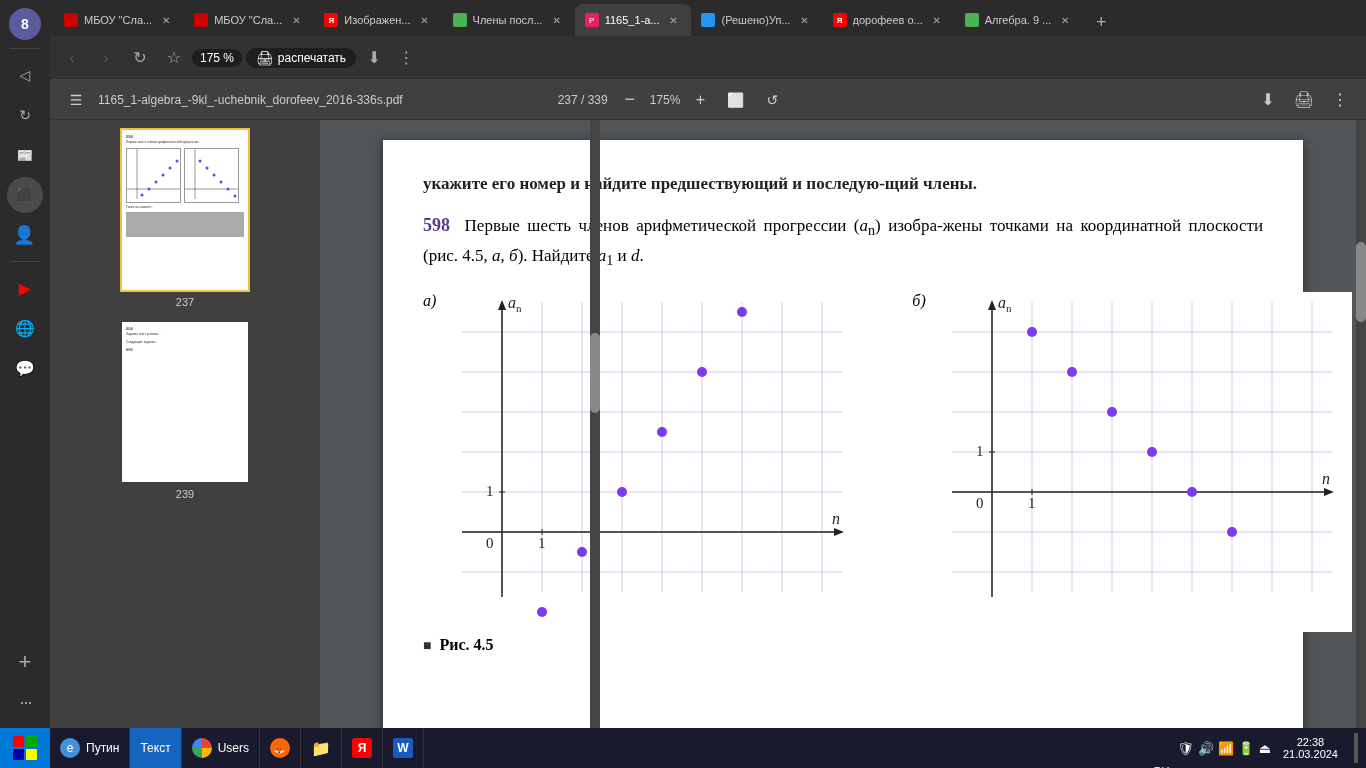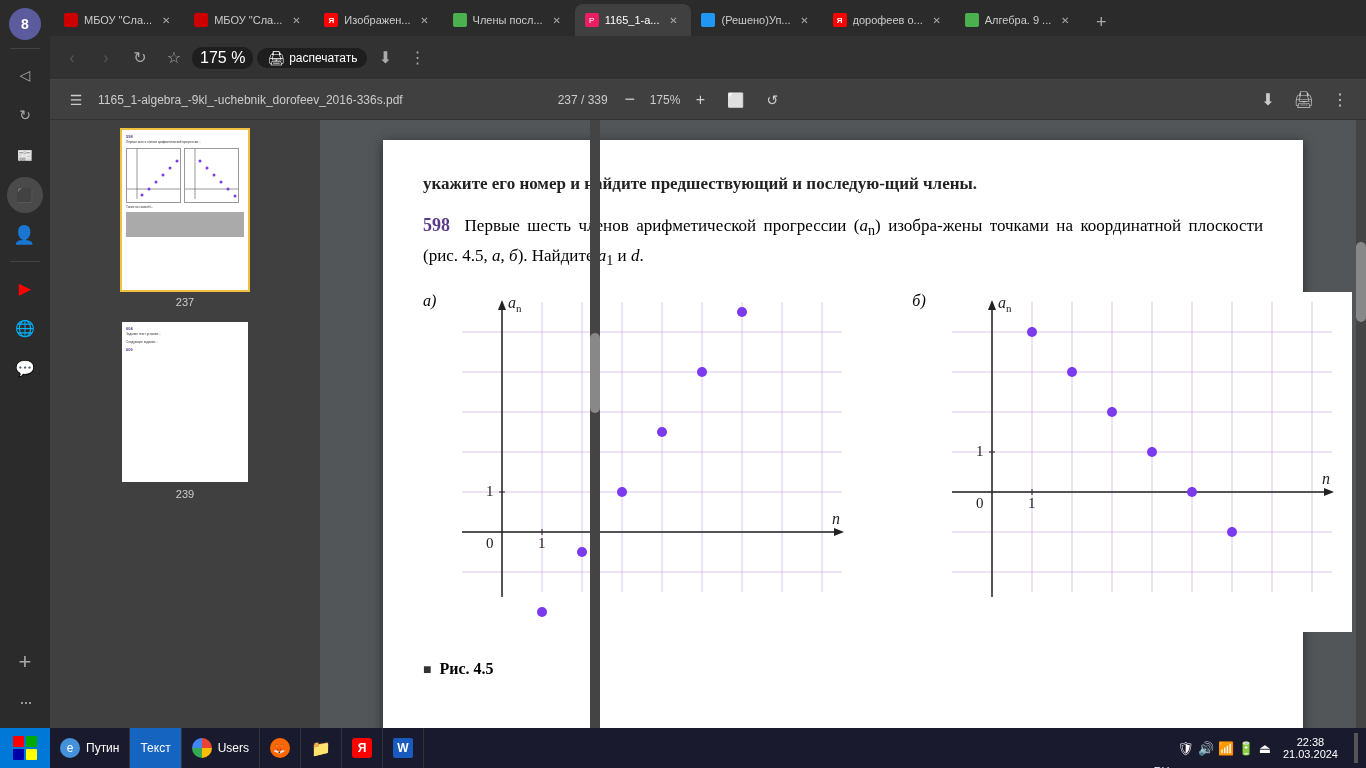--- a/index.html
+++ b/index.html
@@ -32,21 +32,21 @@
     .tab-close { width: 16px; height: 16px; border-radius: 8px; display: flex; align-items: center; justify-content: center; font-size: 10px; color: #aaa; flex-shrink: 0; }
     .tab-new { width: 28px; height: 28px; border-radius: 14px; display: flex; align-items: center; justify-content: center; color: #aaa; cursor: pointer; font-size: 18px; margin-left: 4px; }
 
     
     #address-bar { height: 44px; background: #323233; display: flex; align-items: center; padding: 0 8px; gap: 6px; flex-shrink: 0; border-bottom: 1px solid #444; }
     .nav-btn { width: 28px; height: 28px; border-radius: 14px; display: flex; align-items: center; justify-content: center; color: #aaa; cursor: pointer; font-size: 16px; flex-shrink: 0; }
     .nav-btn.disabled { opacity: 0.3; cursor: default; }
     .address-input { flex: 1; height: 30px; background: #1e1e1e; border: none; border-radius: 15px; padding: 0 12px; color: #fff; font-size: 12px; outline: none; }
     .address-icons { display: flex; align-items: center; gap: 4px; flex-shrink: 0; }
     .addr-icon { width: 28px; height: 28px; border-radius: 14px; display: flex; align-items: center; justify-content: center; color: #aaa; cursor: pointer; font-size: 14px; }
-    .zoom-badge { background: #1e1e1e; border-radius: 10px; padding: 2px 8px; font-size: 16px; color: #fff; cursor: pointer; }
+    .zoom-badge { background: #1e1e1e; border-radius: 10px; padding: 2px 8px; font-size: 12px; color: #fff; cursor: pointer; }
     .print-btn { background: #1e1e1e; border-radius: 10px; padding: 2px 10px; font-size: 12px; color: #fff; cursor: pointer; display: flex; align-items: center; gap: 4px; }
 
     
     #pdf-viewer { display: flex; flex: 1; overflow: hidden; background: #525659; }
 
     
     #thumb-panel { width: 270px; background: #404040; overflow-y: auto; flex-shrink: 0; display: flex; flex-direction: column; align-items: center; padding: 8px 0; gap: 12px; }
     .thumb-item { display: flex; flex-direction: column; align-items: center; gap: 4px; cursor: pointer; }
     .thumb-frame { width: 130px; border: 2px solid transparent; }
     .thumb-frame.selected { border-color: #f0c040; }
@@ -388,21 +388,21 @@
 
                 <circle cx="260" cy="200" r="5" fill="#7c3aed"></circle>
 
                 <circle cx="300" cy="240" r="5" fill="#7c3aed"></circle>
               </svg>
             </div>
           </div>
 
         </div>
 
-        <p class="fig-caption" style="margin-top:28px; font-size:16px;">
+        <p class="fig-caption" style="margin-top:4px; font-size:16px;">
           <span style="font-size:14px; color:#333;">■</span>
           <span style="font-weight:bold;">&nbsp;Рис. 4.5</span>
         </p>
 
       </div>
 
       <div style="position:absolute; right:0; top:0; width:10px; height:100%; background:#444; z-index:10;">
         <div style="position:absolute; top:20%; width:10px; height:80px; background:#888; border-radius:5px;"></div>
       </div>
     </div>

